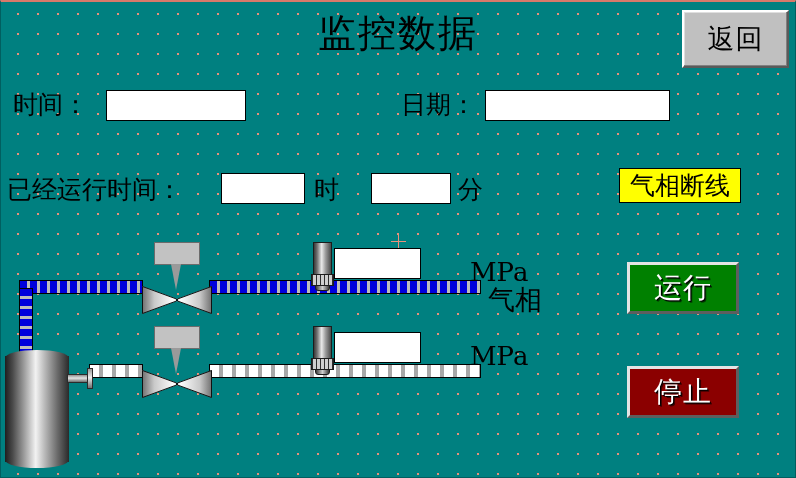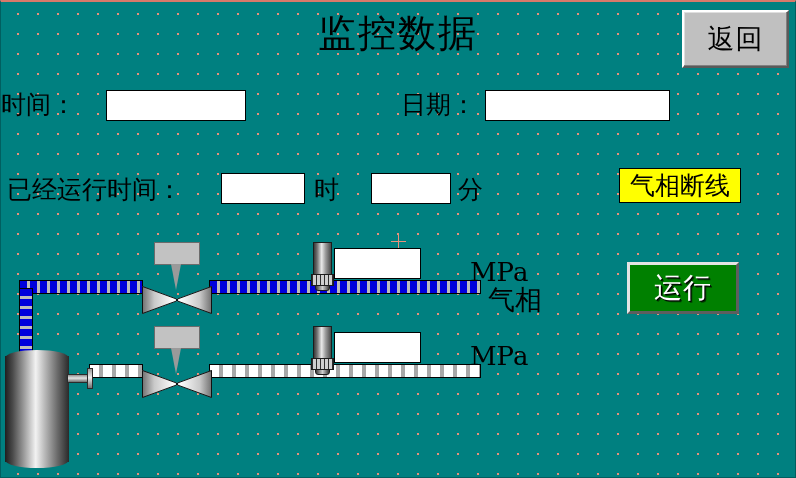--- a/index.html
+++ b/index.html
@@ -73,21 +73,21 @@
     color: #000;
     font-size: 17px;
     display: flex;
     align-items: center;
     padding-left: 4px;
     overflow: hidden;
     cursor: text;
   }
 
   
-  #lbl-time   { left: 0;  top: 86px;  font-size: 25px; }
+  #lbl-time   { left: 12px;  top: 86px;  font-size: 25px; }
   #fld-time   { left: 105px; top: 88px; width: 140px; height: 31px; }
   #lbl-date   { left: 400px; top: 86px; font-size: 25px; text-align: center; }
   #fld-date   { left: 484px; top: 88px; width: 185px; height: 31px; }
 
   
   #lbl-runtime { left: 6px;  top: 171px; font-size: 25px; }
   #fld-hour    { left: 220px; top: 171px; width: 84px; height: 31px; }
   #lbl-hour    { left: 313px; top: 171px; font-size: 25px; }
   #fld-min     { left: 370px; top: 171px; width: 80px; height: 31px; }
   #lbl-min     { left: 457px; top: 171px; font-size: 25px; }
@@ -359,14 +359,15 @@
 
   <div id="tank">
     <div class="shell"></div>
     <div class="cap cap-bot"></div>
     <div class="cap cap-top"></div>
     <div class="nozzle"></div>
     <div class="flange"></div>
   </div>
 
   <div class="action-btn cjk" id="btn-run">运行</div>
+  <div class="action-btn cjk" id="btn-stop">停止</div>
 
 </div>
 
 </body></html>

